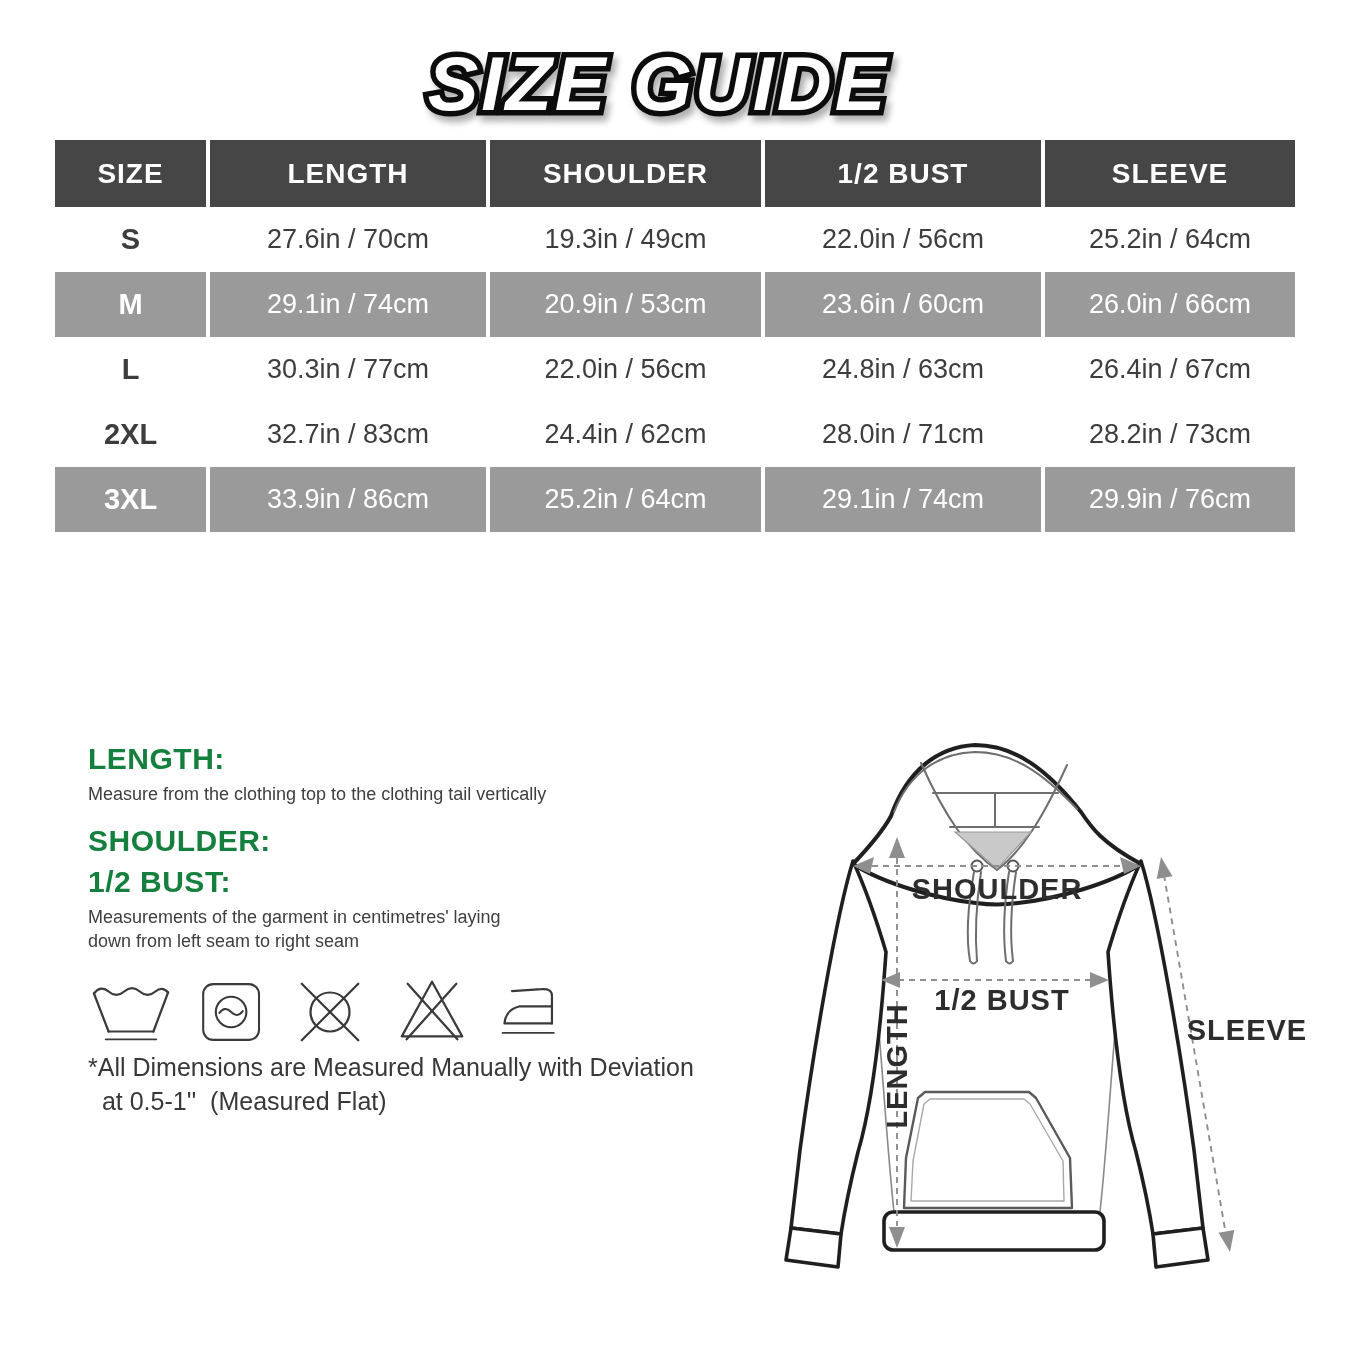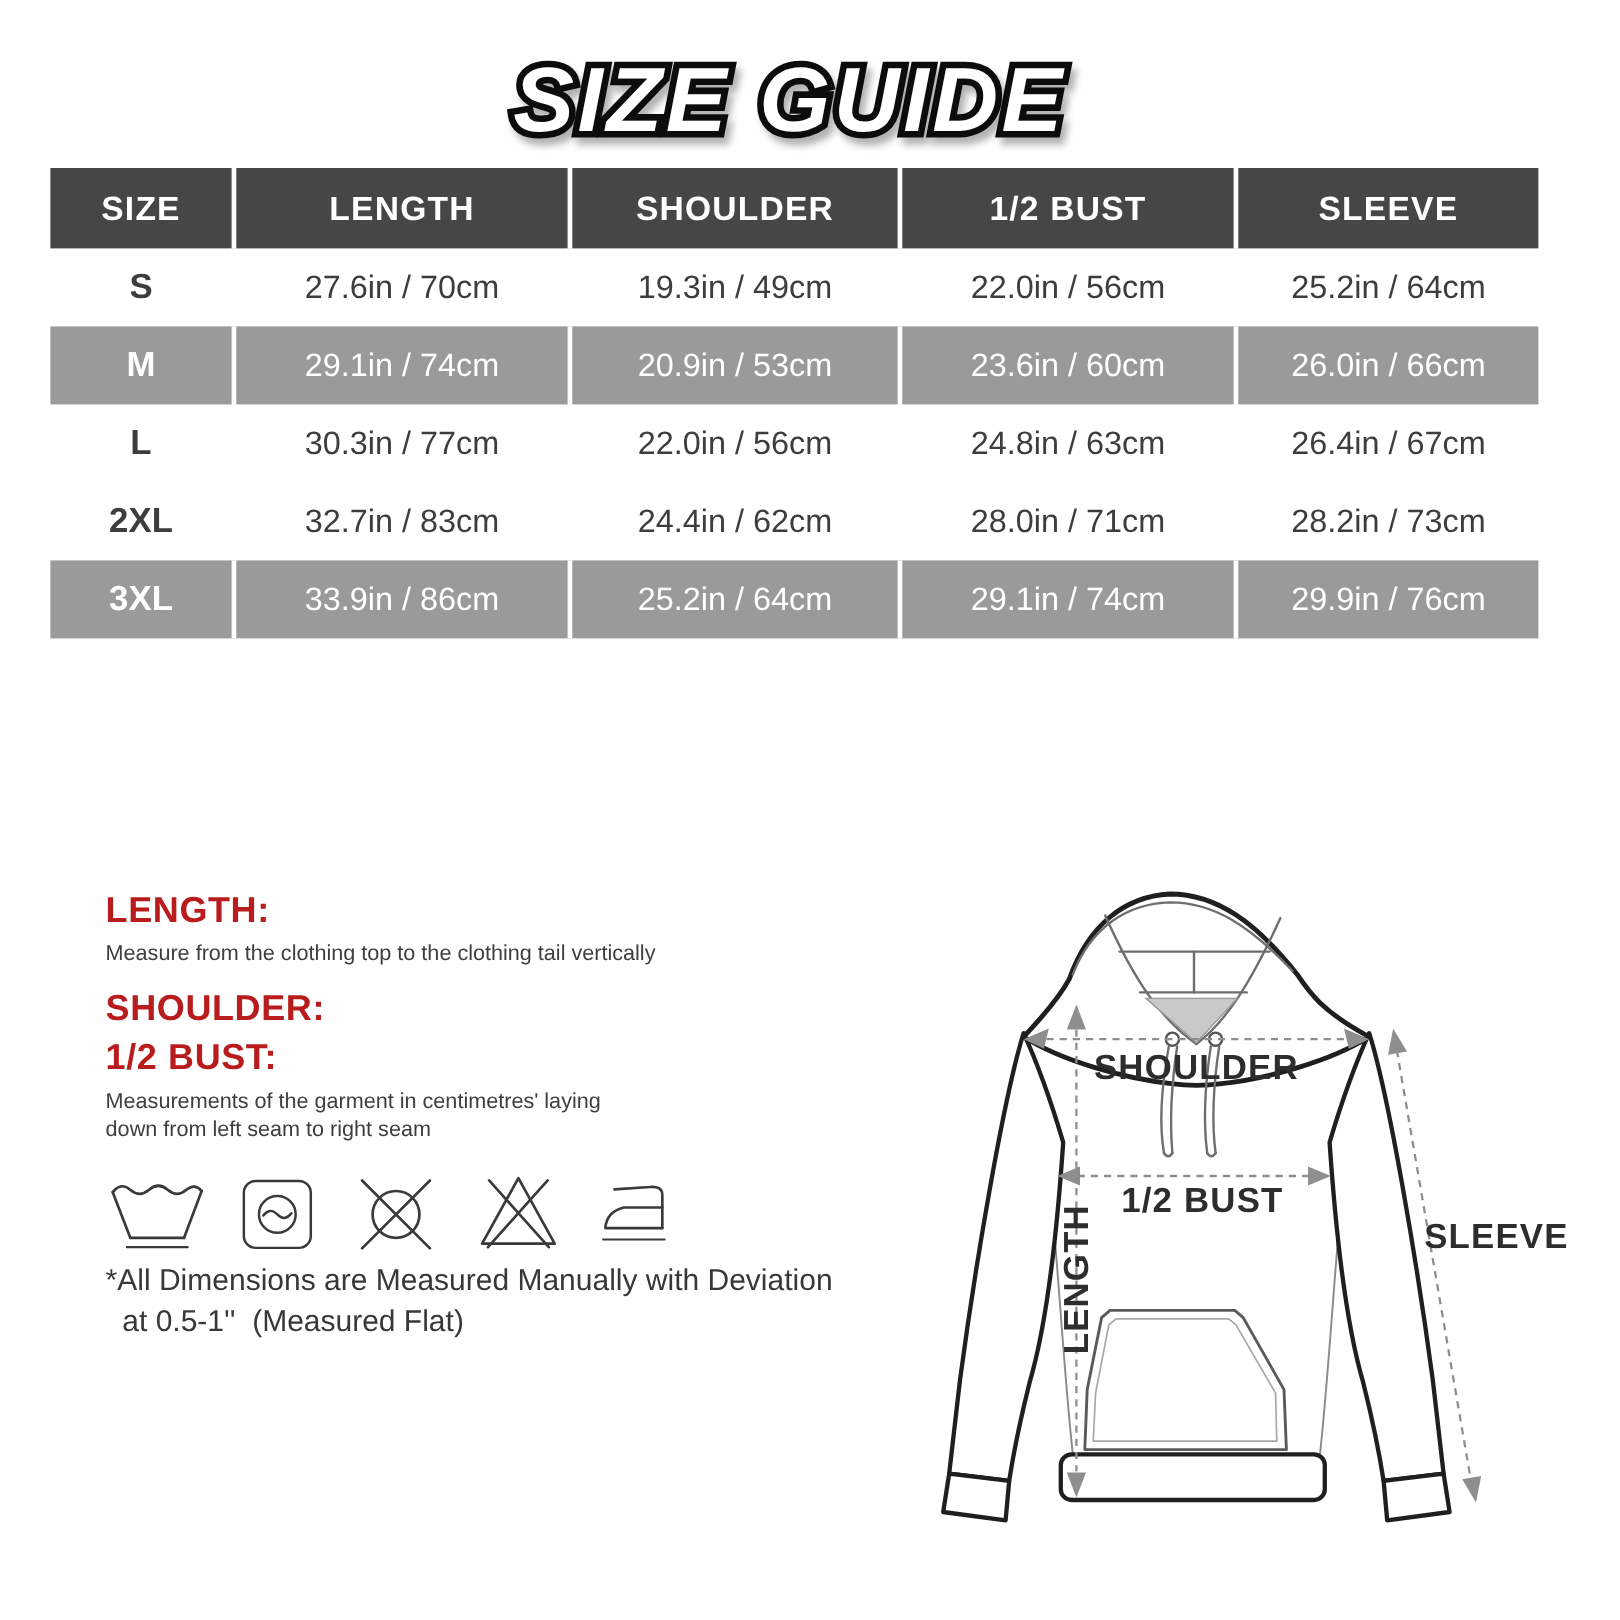--- a/index.html
+++ b/index.html
@@ -16,40 +16,40 @@
   }
   .title-stroke {
     position:absolute; left:0; width:100%; top:0;
     -webkit-text-stroke:11px #0c0c0c; color:#0c0c0c;
     filter: drop-shadow(4px 6px 3px rgba(0,0,0,0.30));
   }
   .title-fill { position:absolute; left:0; width:100%; top:0; color:#ffffff; }
 
   
   .size-table {
-    position:absolute; left:42px; top:140px; width:1240px;
+    position:absolute; left:55px; top:140px; width:1240px;
     border-collapse:separate; border-spacing:0; table-layout:fixed;
   }
   .size-table th {
     background:#464646; color:#fff; font-weight:bold; font-size:28px;
     height:65px; letter-spacing:1px; border-right:4px solid #fff;
   }
   .size-table th:last-child { border-right:none; }
   .size-table td {
     height:63px; text-align:center; font-size:27px; color:#3d3d3d;
     border-right:4px solid #fff;
   }
   .size-table td:last-child { border-right:none; }
   .size-table tr.alt td { background:#9a9a9a; color:#ffffff; }
   .size-table td.size-col { font-weight:bold; font-size:29px; }
 
   
   .info { position:absolute; left:88px; top:742px; width:760px; }
   .def-heading {
-    font-size:30px; font-weight:bold; color:#b91c1c; letter-spacing:0.5px;
+    font-size:30px; font-weight:bold; color:#15803d; letter-spacing:0.5px;
     margin:0 0 7px 0;
   }
   .def-body {
     font-size:18px; color:#3e3e3e; line-height:1.3; margin:0 0 18px 0;
     white-space:pre-line;
   }
   .care-heading {
     font-size:30px; font-weight:bold; color:#7b7b7b; letter-spacing:0.5px;
     margin:4px 0 18px 0;
   }

